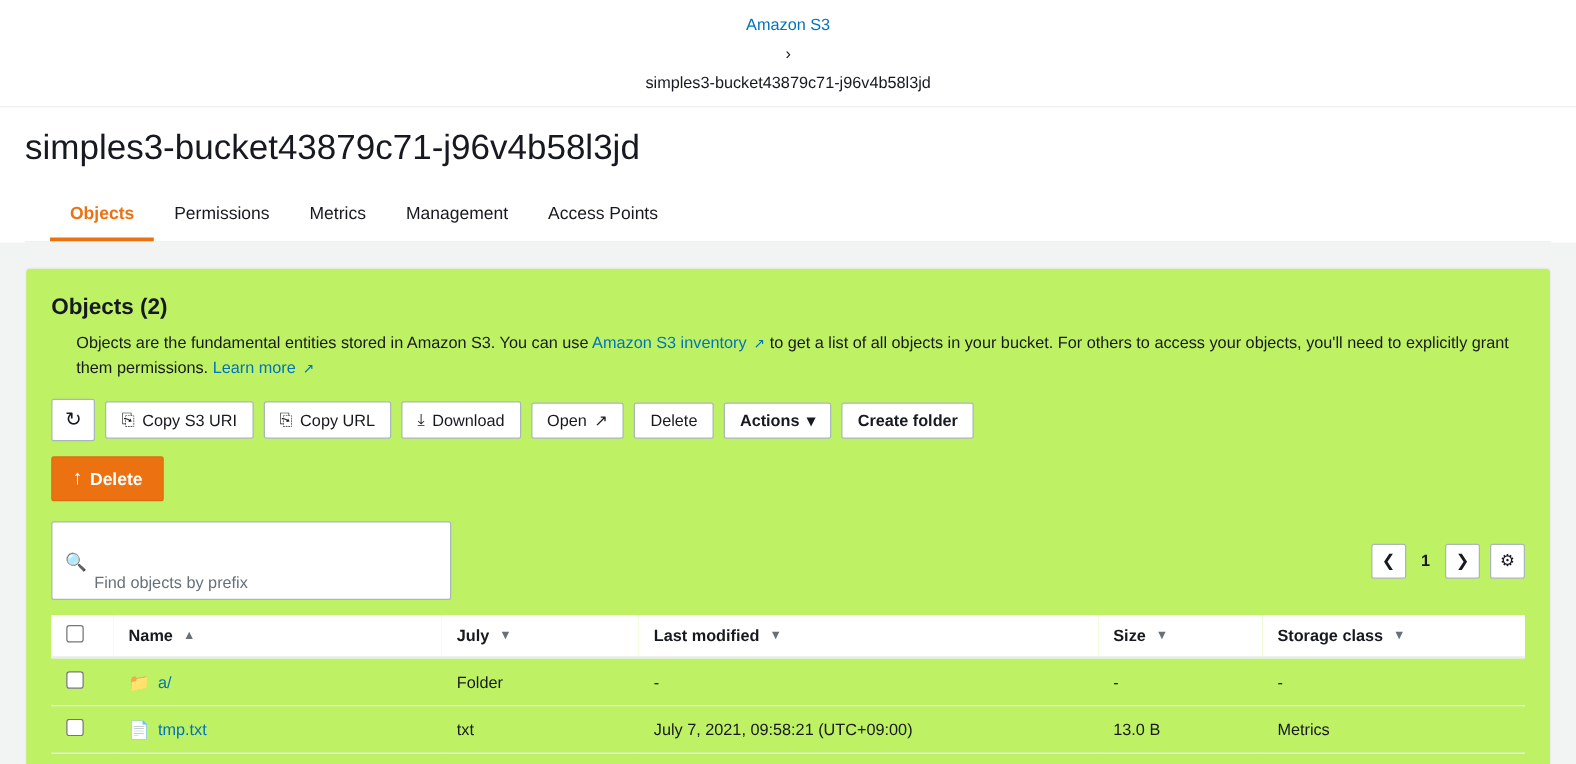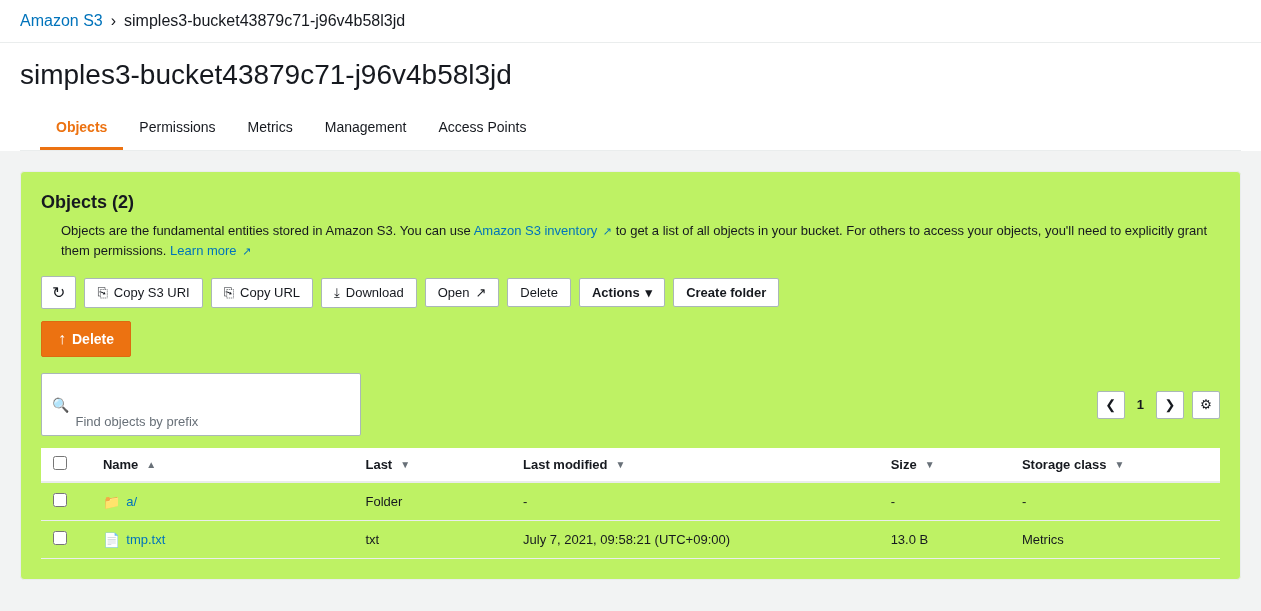--- a/index.html
+++ b/index.html
@@ -1,18 +1,18 @@
 <!DOCTYPE html>
 <html><head>
   <meta charset="utf-8">
   <style>
     * { box-sizing: border-box; margin: 0; padding: 0; }
     body { font-family: 'Amazon Ember', Arial, sans-serif; font-size: 14px; background: #f2f3f3; color: #16191f; }
     
-    .breadcrumb { display: flex; align-items: center; gap: 8px; padding: 12px 20px; font-size: 16px; background: #fff; border-bottom: 1px solid #eaeded; }
+    .breadcrumb { display: flex; align-items: center; gap: 8px; padding: 12px 20px; font-size: 13px; background: #fff; border-bottom: 1px solid #eaeded; flex-direction: column; }
     .breadcrumb a { color: #0073bb; text-decoration: none; }
     
     .page-header { background: #fff; padding: 16px 20px 0 20px; }
     .page-title { font-size: 28px; font-weight: 300; color: #16191f; margin-bottom: 16px; }
     
     .tabs { display: flex; gap: 0; border-bottom: 1px solid #eaeded; background: #fff; padding: 0 20px; }
     .tab { padding: 12px 16px; font-size: 14px; cursor: pointer; color: #16191f; border-bottom: 3px solid transparent; white-space: nowrap; }
     .tab.active { color: #ec7211; border-bottom: 3px solid #ec7211; font-weight: 600; }
     
     .main-content { padding: 20px; }
@@ -158,21 +158,21 @@
             <input type="checkbox" style="">
           </th>
           <th class="col-name">
             <div class="th-content">
               <span>Name</span>
               <span class="sort-icon">▲</span>
             </div>
           </th>
           <th class="col-type">
             <div class="th-content">
-              <span>Last</span>
+              <span>July</span>
               <span class="sort-icon">▼</span>
             </div>
           </th>
           <th class="col-modified">
             <div class="th-content">
               <span>Last modified</span>
               <span class="sort-icon">▼</span>
             </div>
           </th>
           <th class="col-size">

